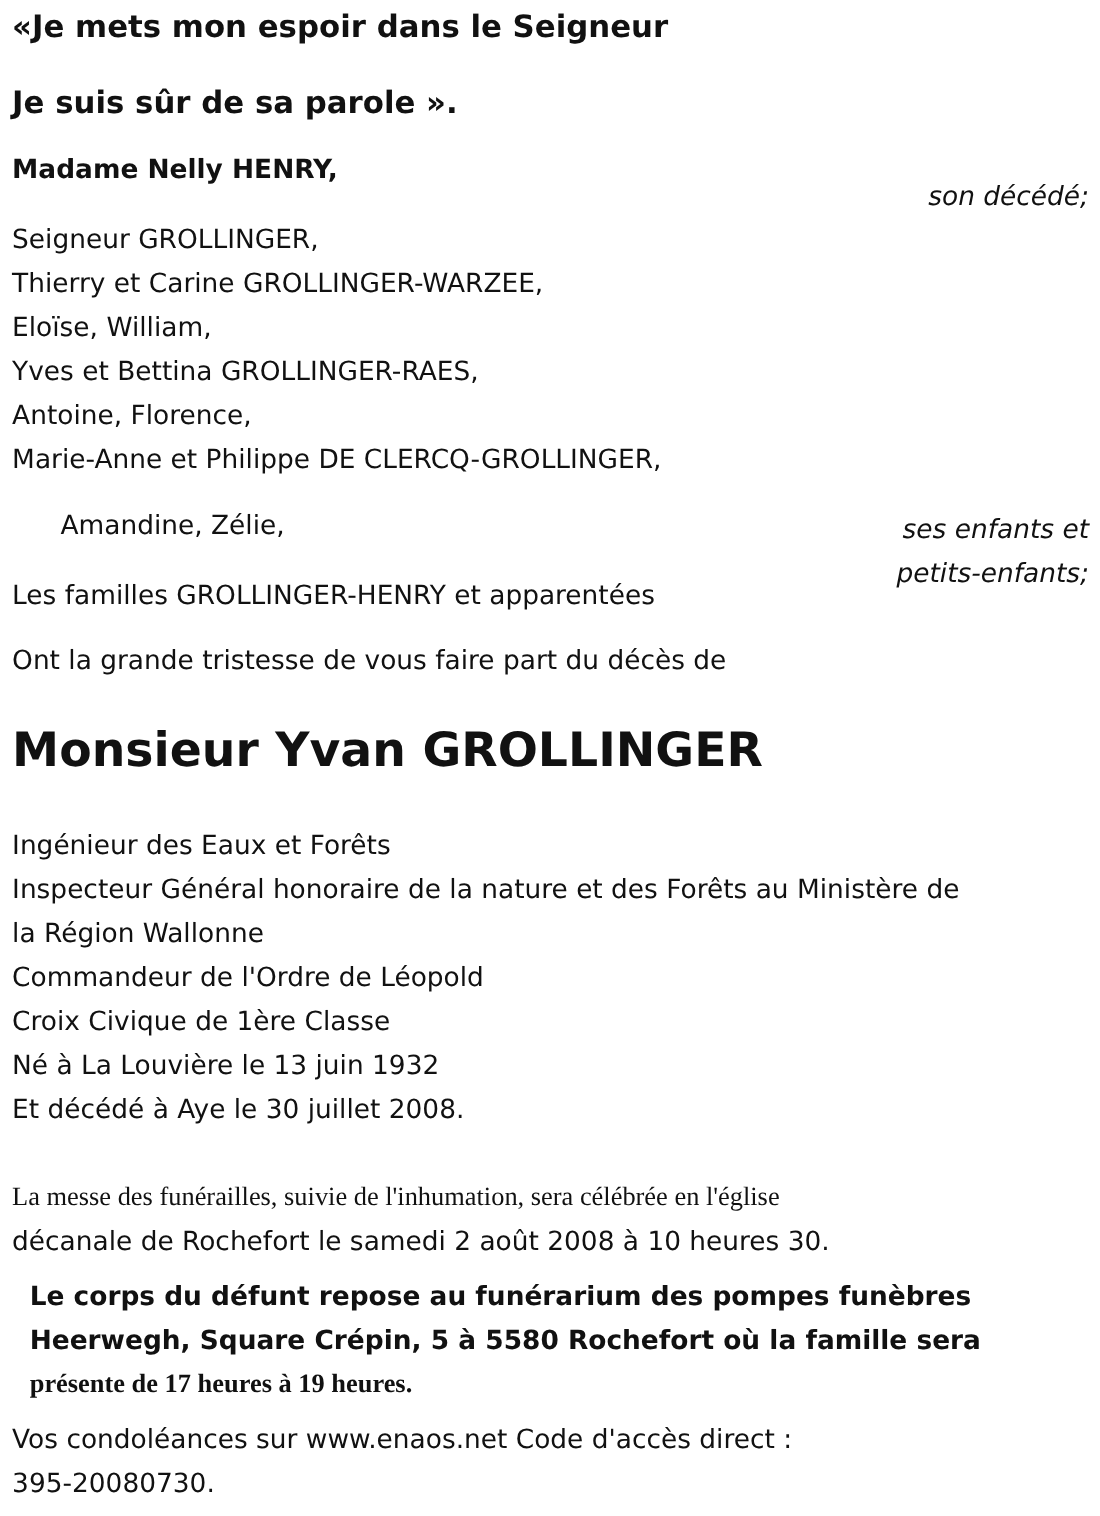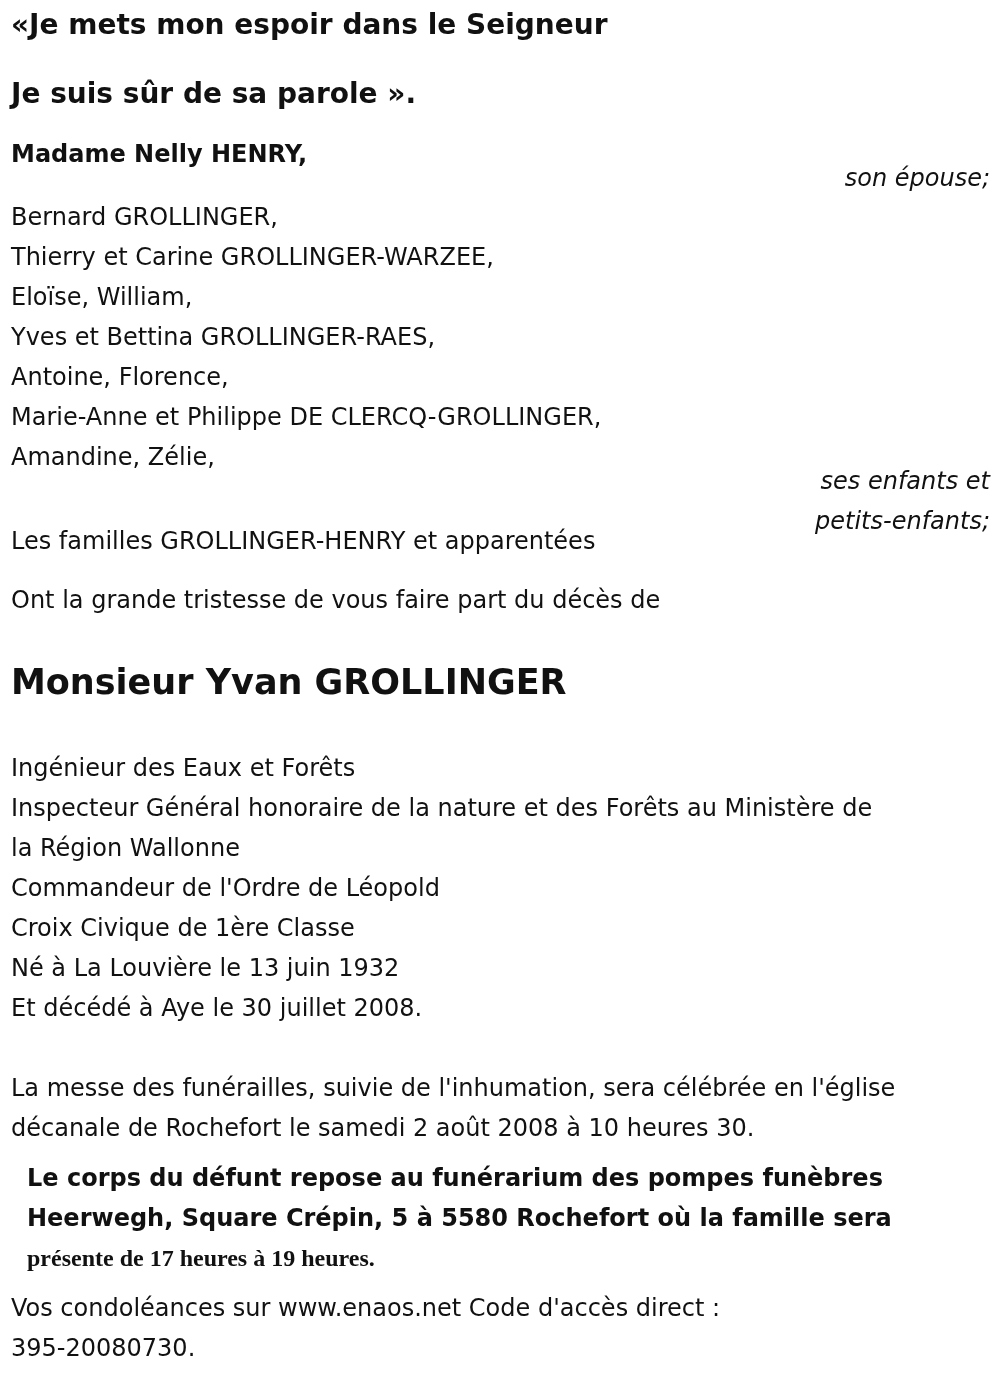--- a/index.html
+++ b/index.html
@@ -27,64 +27,64 @@
       font-size: 28px;
     }
     .right {
       left: auto;
       right: 10px;
       font-style: italic;
       text-align: right;
     }
     .name-heading {
       font-weight: bold;
-      font-size: 35px;
+      font-size: 43px;
       line-height: 42px;
     }
     .bold {
       font-weight: bold;
       margin-left: 16px;
     }
   </style>
 </head>
 <body>
 
 <div>
 
   <div class="line quote" style="top:10px;">«Je mets mon espoir dans le Seigneur</div>
   <div class="line quote" style="top:44px;margin-top:35px;">Je suis sûr de sa parole ».</div>
 
   <div class="line" style="top:139px;font-weight:bold;">Madame Nelly HENRY,</div>
-  <div class="line right" style="top:163px;">son épouse;</div>
+  <div class="line right" style="top:163px;">son décédé;</div>
 
-  <div class="line" style="top:202px;">Bernard GROLLINGER,</div>
+  <div class="line" style="top:202px;">Seigneur GROLLINGER,</div>
   <div class="line" style="top:242px;">Thierry et Carine GROLLINGER-WARZEE,</div>
   <div class="line" style="top:282px;">Eloïse, William,</div>
   <div class="line" style="top:322px;">Yves et Bettina GROLLINGER-RAES,</div>
   <div class="line" style="top:362px;">Antoine, Florence,</div>
   <div class="line" style="top:402px;">Marie-Anne et Philippe DE CLERCQ-GROLLINGER,</div>
-  <div class="line" style="top:442px;">Amandine, Zélie,</div>
+  <div class="line" style="top:462px;margin-left:44px;">Amandine, Zélie,</div>
 
   <div class="line right" style="top:466px;">ses enfants et</div>
   <div class="line right" style="top:506px;">petits-enfants;</div>
 
   <div class="line" style="top:526px;text-align:right;">Les familles GROLLINGER-HENRY et apparentées</div>
   <div class="line" style="top:585px;">Ont la grande tristesse de vous faire part du décès de</div>
 
   <div class="line name-heading" style="top:661px;">Monsieur Yvan GROLLINGER</div>
 
   <div class="line" style="top:753px;">Ingénieur des Eaux et Forêts</div>
   <div class="line" style="top:793px;">Inspecteur Général honoraire de la nature et des Forêts au Ministère de</div>
   <div class="line" style="top:833px;">la Région Wallonne</div>
   <div class="line" style="top:873px;">Commandeur de l'Ordre de Léopold</div>
   <div class="line" style="top:913px;">Croix Civique de 1ère Classe</div>
   <div class="line" style="top:953px;">Né à La Louvière le 13 juin 1932</div>
   <div class="line" style="top:993px;">Et décédé à Aye le 30 juillet 2008.</div>
 
-  <div class="line" style="top:1073px;">La messe des funérailles, suivie de l'inhumation, sera célébrée en l'église</div>
+  <div class="line" style="top:1073px;font-family:Liberation Serif, serif;">La messe des funérailles, suivie de l'inhumation, sera célébrée en l'église</div>
   <div class="line" style="top:1113px;">décanale de Rochefort le samedi 2 août 2008 à 10 heures 30.</div>
 
   <div class="line bold" style="top:1163px;">Le corps du défunt repose au funérarium des pompes funèbres</div>
   <div class="line bold" style="top:1203px;">Heerwegh, Square Crépin, 5 à 5580 Rochefort où la famille sera</div>
   <div class="line bold" style="top:1243px;font-family:Liberation Serif, serif;">présente de 17 heures à 19 heures.</div>
 
   <div class="line" style="top:1293px;">Vos condoléances sur www.enaos.net Code d'accès direct :</div>
   <div class="line" style="top:1333px;">395-20080730.</div>
 
 </div>

